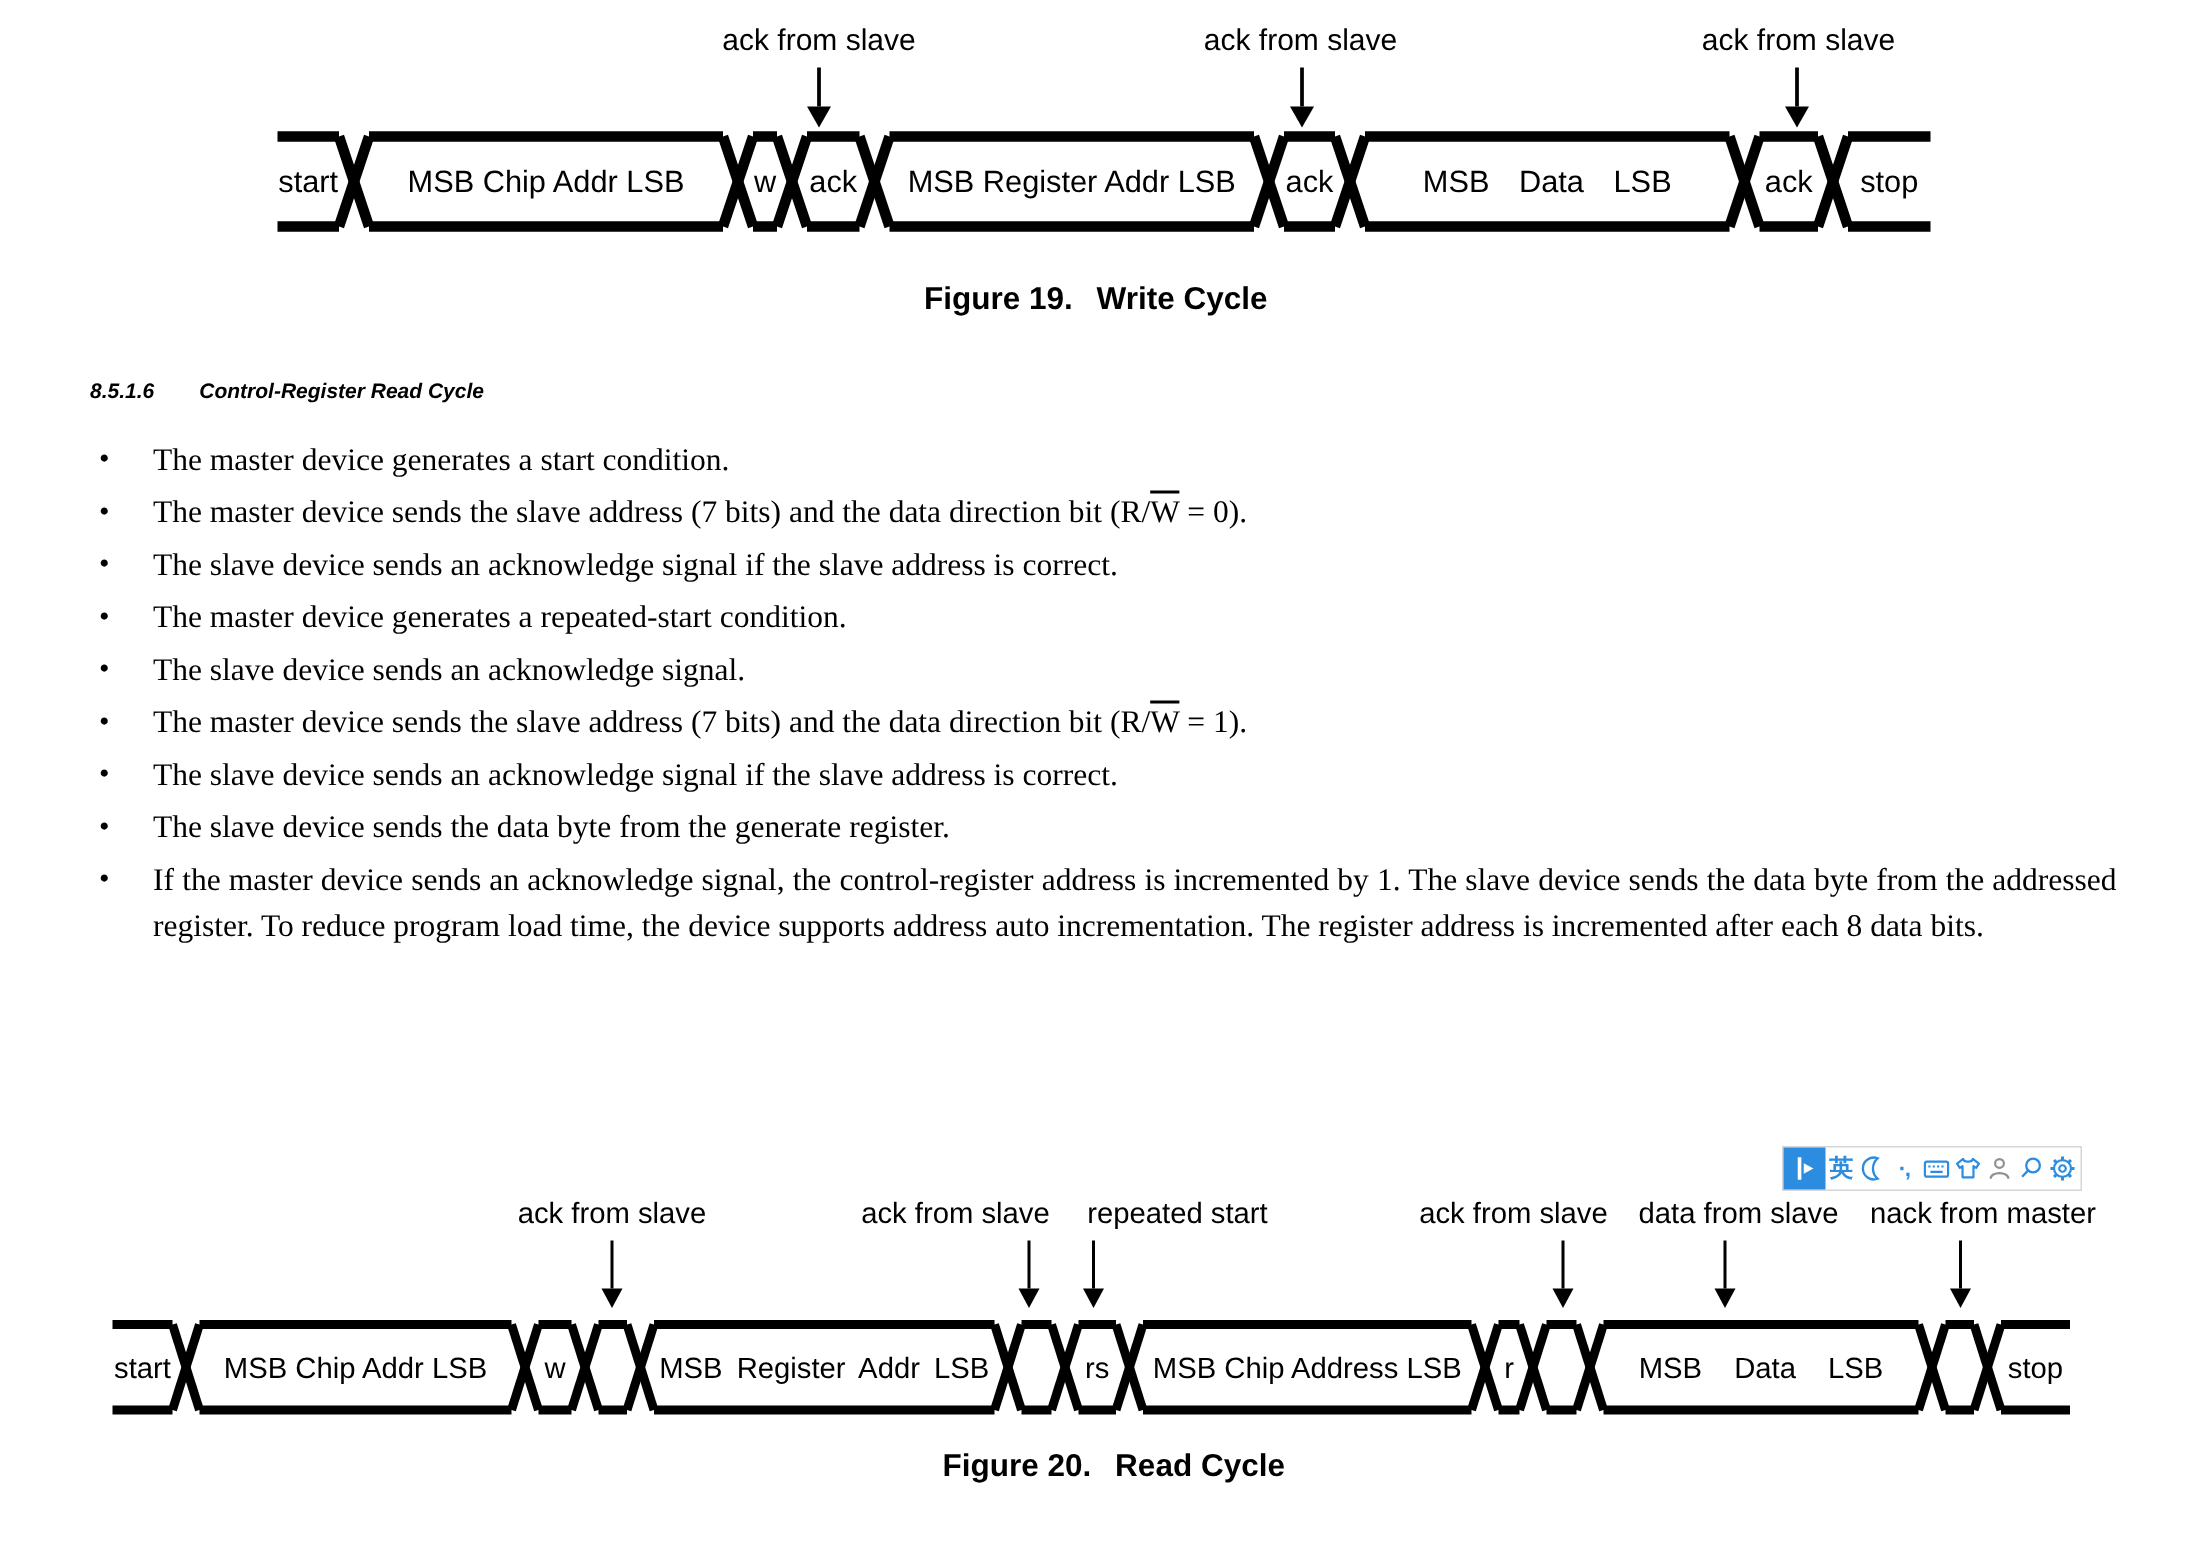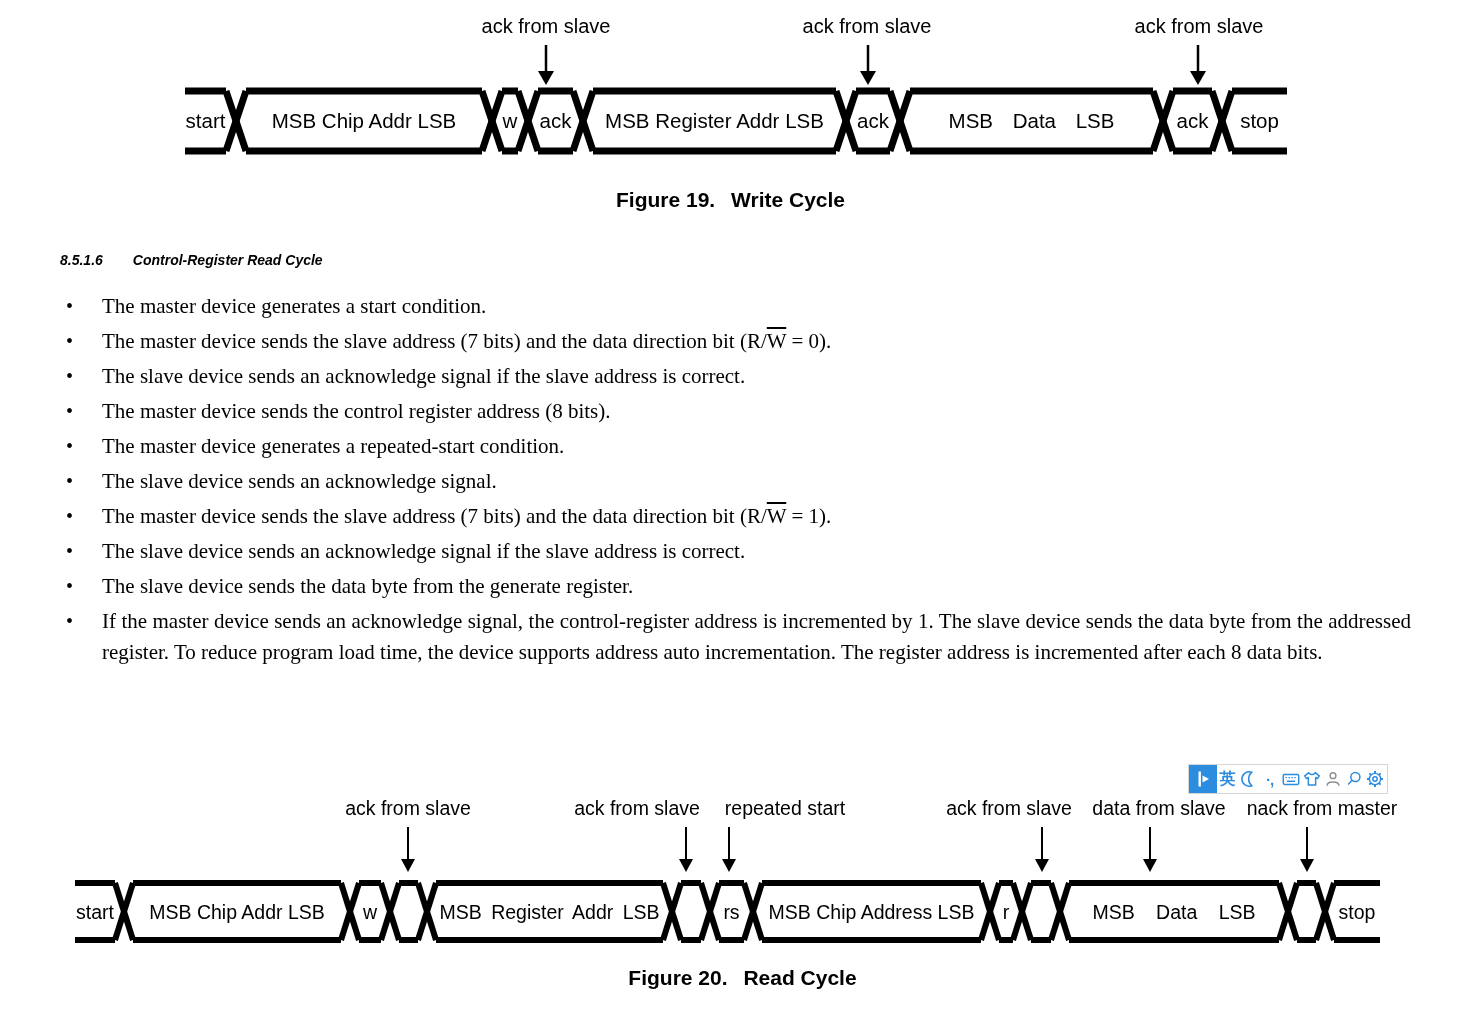--- a/index.html
+++ b/index.html
@@ -108,21 +108,20 @@
 </div>
 
 <div class="heading">
   <span class="hnum">8.5.1.6</span><span>Control-Register Read Cycle</span>
 </div>
 
 <ul class="bullets" id="bullet-list">
     <li>The master device generates a start condition.</li>
     <li>The master device sends the slave address (7 bits) and the data direction bit (R/<span class="ov">W</span> = 0).</li>
     <li>The slave device sends an acknowledge signal if the slave address is correct.</li>
-    <li>The master device sends the control register address (8 bits).</li>
     <li>The master device generates a repeated-start condition.</li>
     <li>The slave device sends an acknowledge signal.</li>
     <li>The master device sends the slave address (7 bits) and the data direction bit (R/<span class="ov">W</span> = 1).</li>
     <li>The slave device sends an acknowledge signal if the slave address is correct.</li>
     <li>The slave device sends the data byte from the generate register.</li>
     <li>If the master device sends an acknowledge signal, the control-register address is incremented by 1. The slave device sends the data byte from the addressed register. To reduce program load time, the device supports address auto incrementation. The register address is incremented after each 8 data bits.</li>
   </ul>
 
 <div class="ime-toolbar">
   <span class="ime-btn ime-bing">

